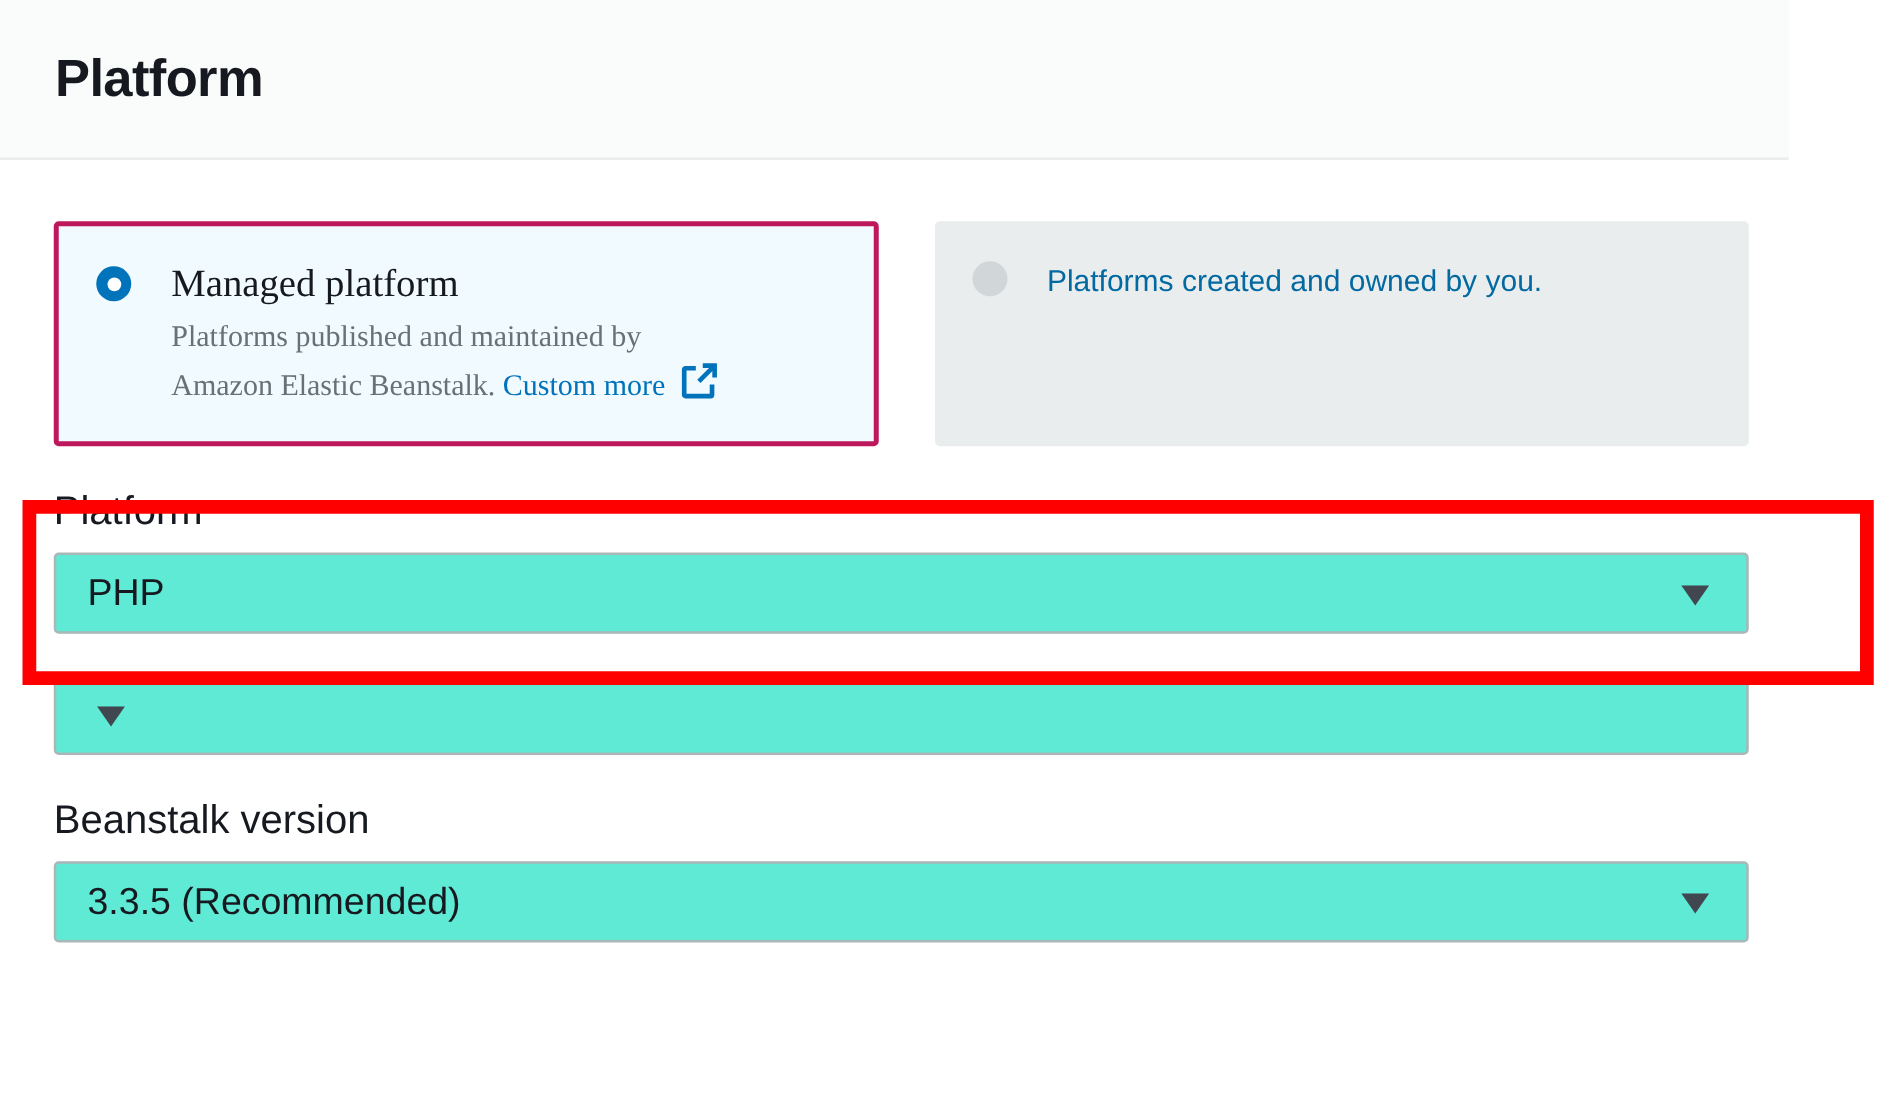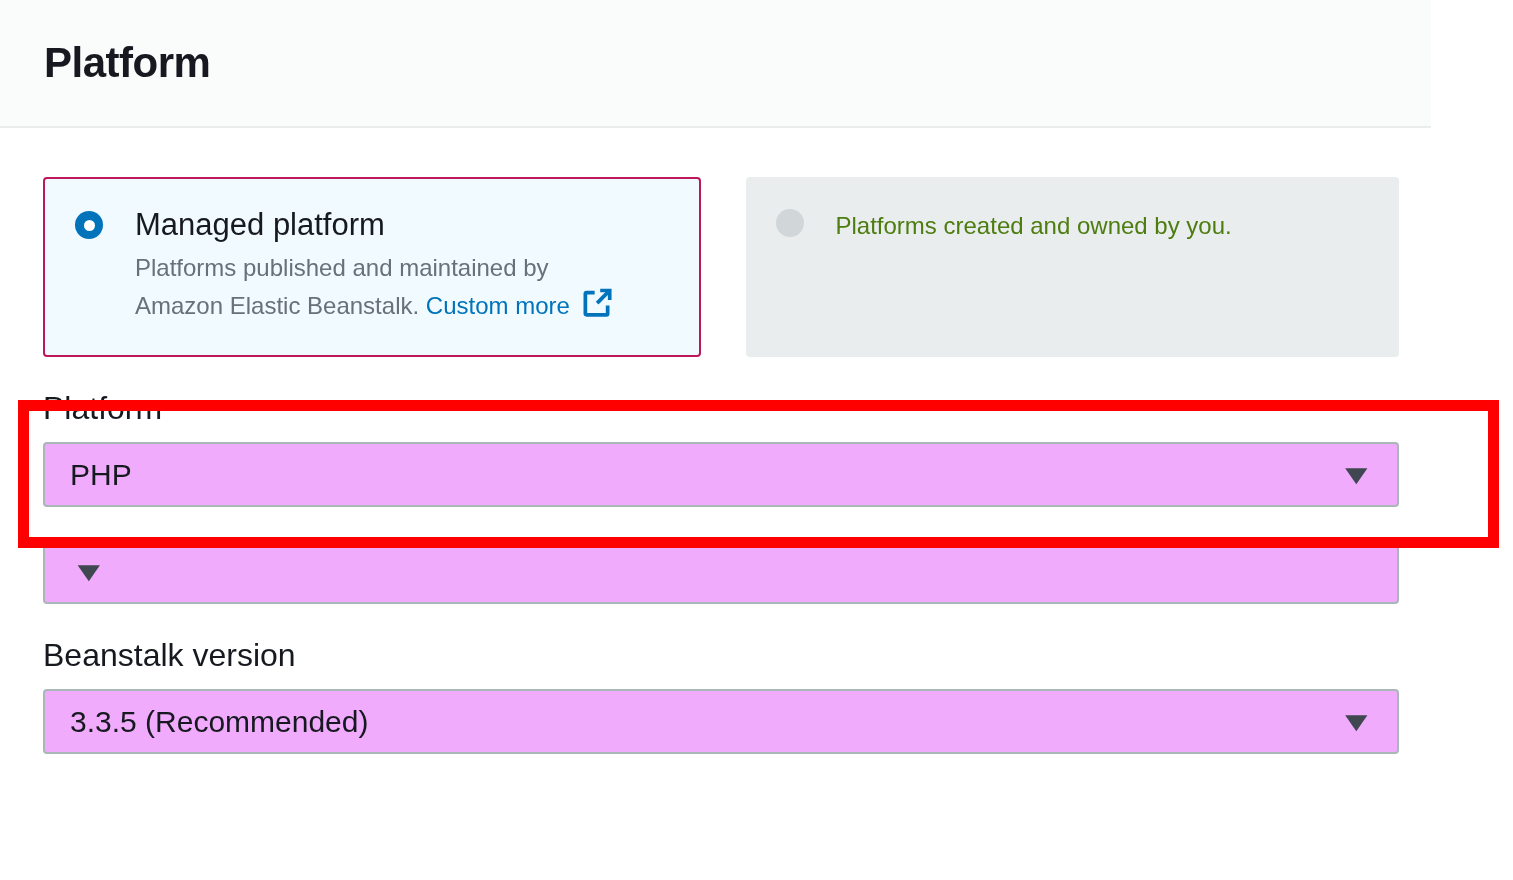--- a/index.html
+++ b/index.html
@@ -40,22 +40,23 @@
   .card {
     flex: 1 1 0;
     height: 180px;
     border-radius: 4px;
     display: flex;
     align-items: flex-start;
     padding: 26px 30px 0 30px;
   }
   .card.managed {
     background: #f1faff;
-    border: 2px solid #be185d;
+    border: 4px solid #be185d;
     cursor: pointer;
+    font-family: Liberation Serif, serif;
   }
   .card.custom {
     background: #e9edee;
   }
   .radio {
     width: 28px; height: 28px;
     border-radius: 50%;
     flex: 0 0 auto;
     margin-top: 6px;
     position: relative;
@@ -77,21 +78,21 @@
     line-height: 40px;
     color: #16191f;
   }
   .card.custom .card-title { color: #a4b0b4; }
   .card-desc {
     margin-top: 4px;
     font-size: 24px;
     line-height: 38px;
     color: #687078;
   }
-  .card.custom .card-desc { color: #4d7c0f; }
+  .card.custom .card-desc { color: #0369a1; }
   .learn-more {
     color: #0073bb;
     text-decoration: none;
     cursor: pointer;
     white-space: nowrap;
   }
   .ext-icon {
     display: inline-block;
     width: 33px; height: 33px;
     vertical-align: -6px;
@@ -105,21 +106,21 @@
     display: block;
     font-size: 32px;
     line-height: 38px;
     color: #16191f;
   }
   .select {
     margin-top: 15px;
     height: 65px;
     border: 2px solid #aab7b8;
     border-radius: 4px;
-    background: #f0abfc;
+    background: #5eead4;
     display: flex;
     align-items: center;
     justify-content: space-between;
     padding: 0 22px 0 25px;
     cursor: pointer;
   }
   .select-value {
     font-size: 30px;
     color: #16191f;
   }

